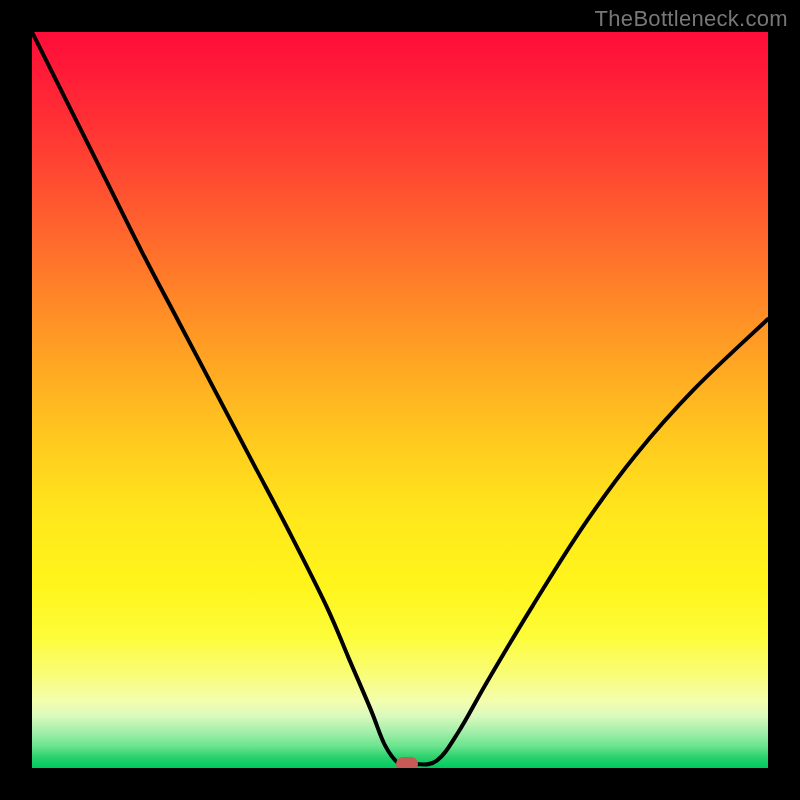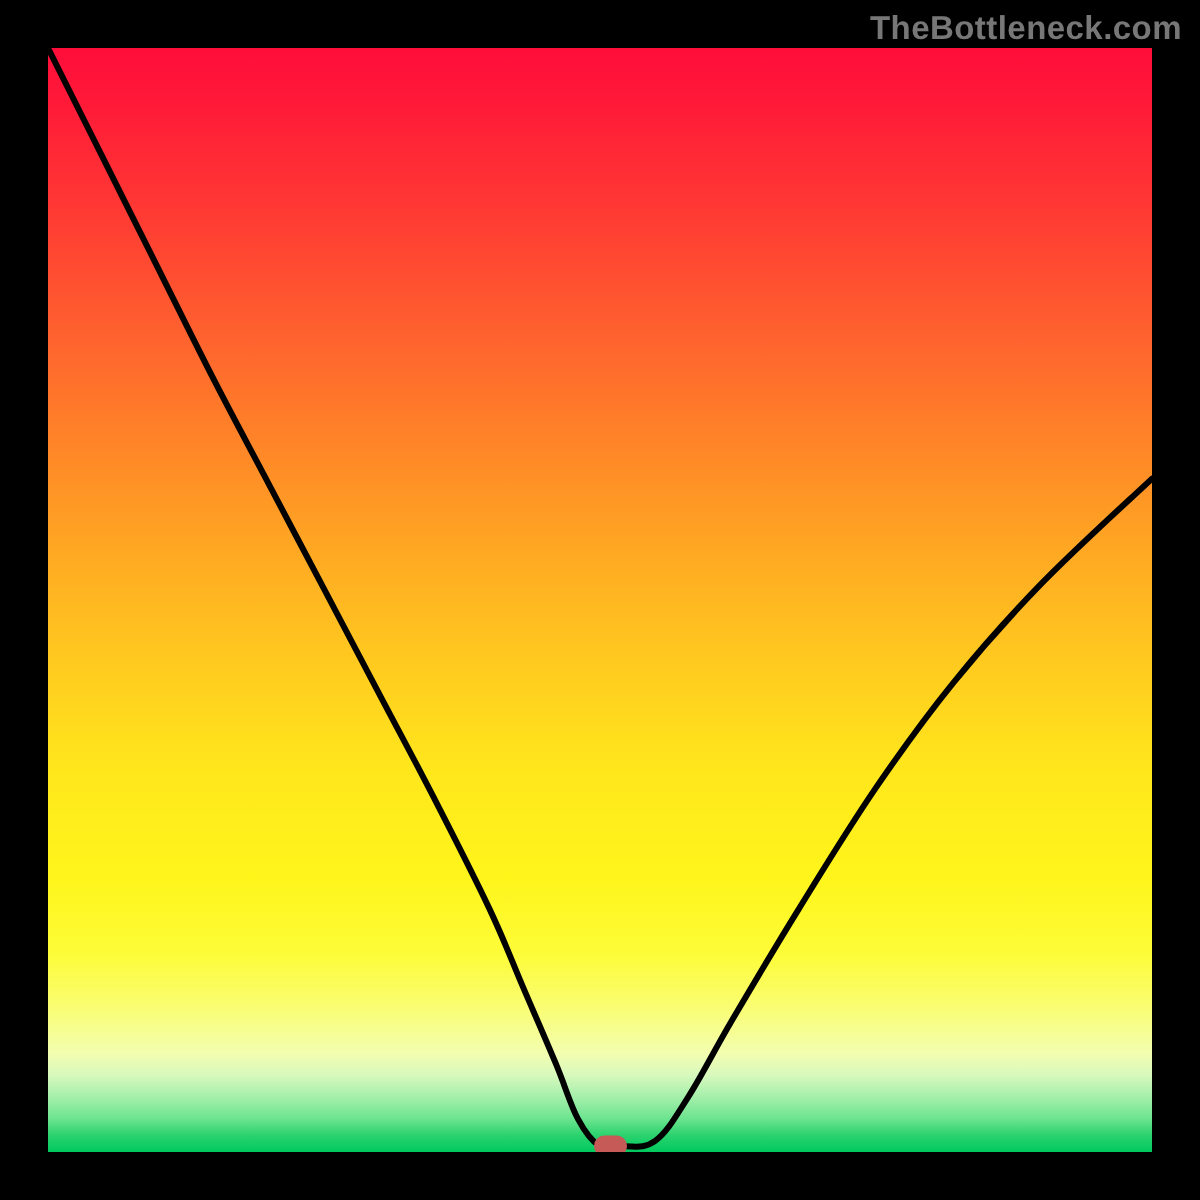--- a/index.html
+++ b/index.html
@@ -12,21 +12,21 @@
     position: relative;
     width: 800px;
     height: 800px;
     background: #000;
   }
   .watermark {
     position: absolute;
     top: 6px;
     right: 12px;
     font-size: 22px;
-    font-weight: bold;
+    font-weight: normal;
     color: #777;
     z-index: 10;
     font-family: Arial, sans-serif;
     letter-spacing: 0.3px;
   }
   .plot-area {
     position: absolute;
     left: 32px;
     top: 32px;
     width: 736px;

